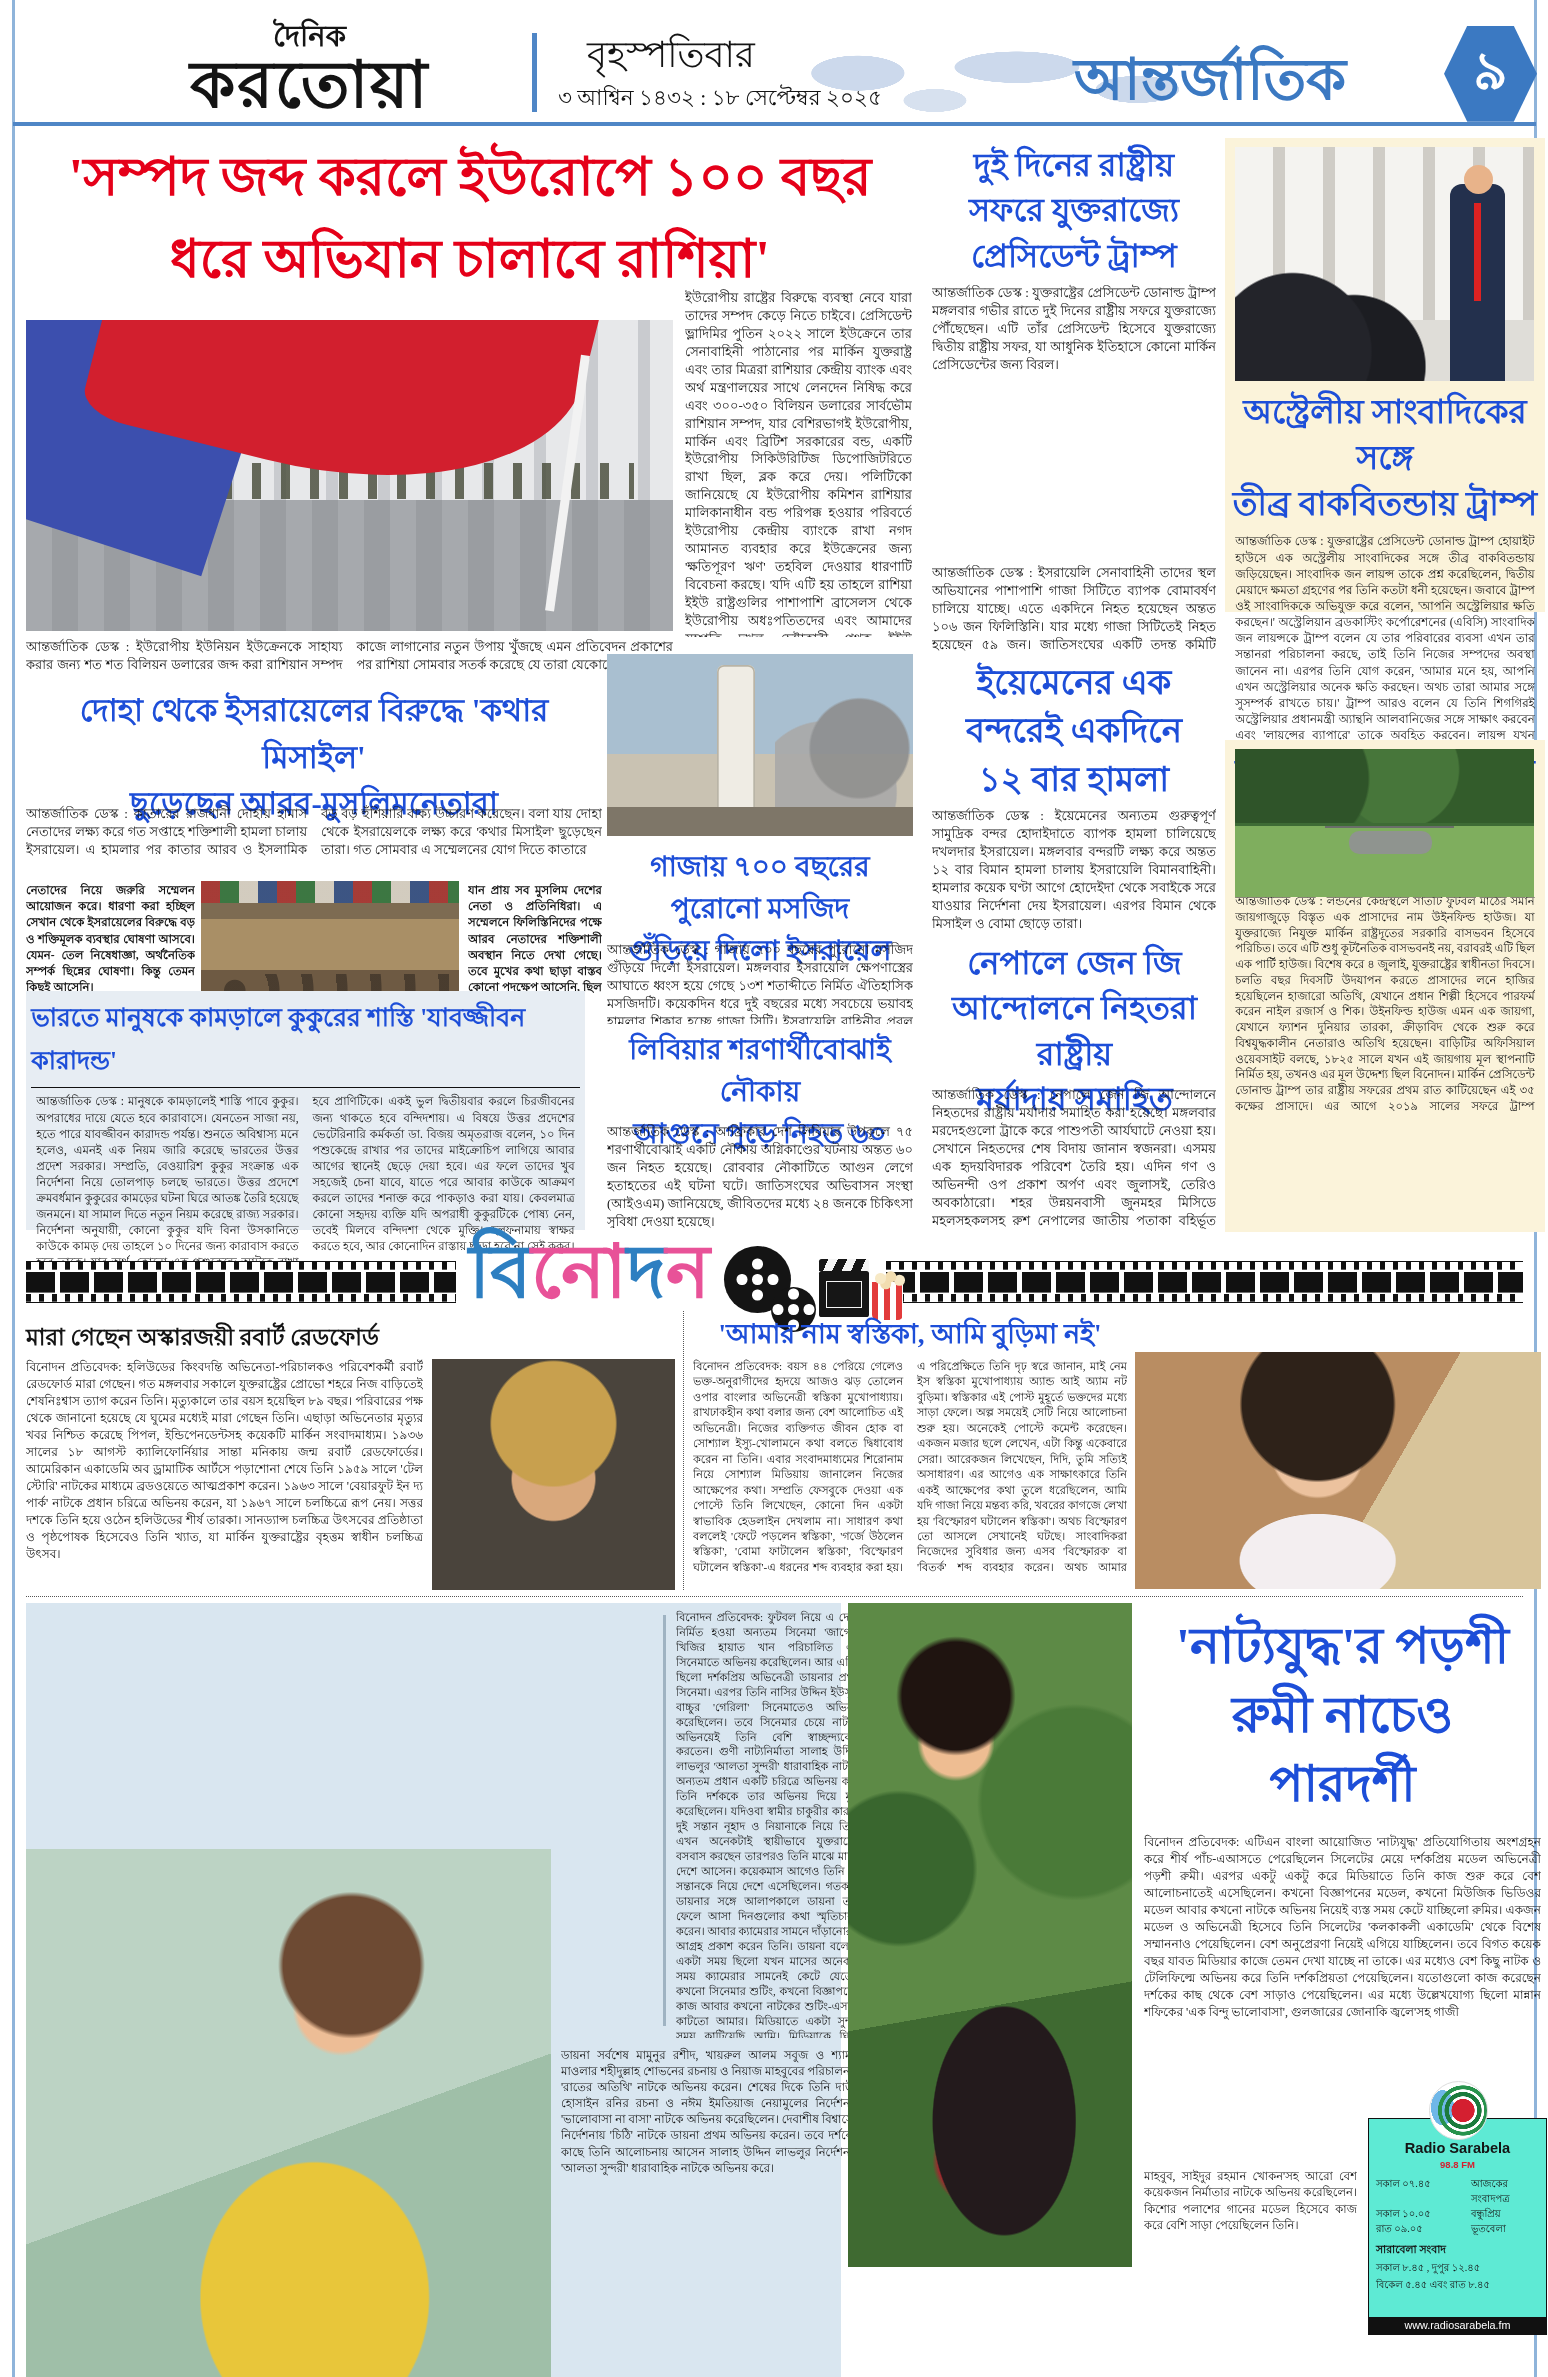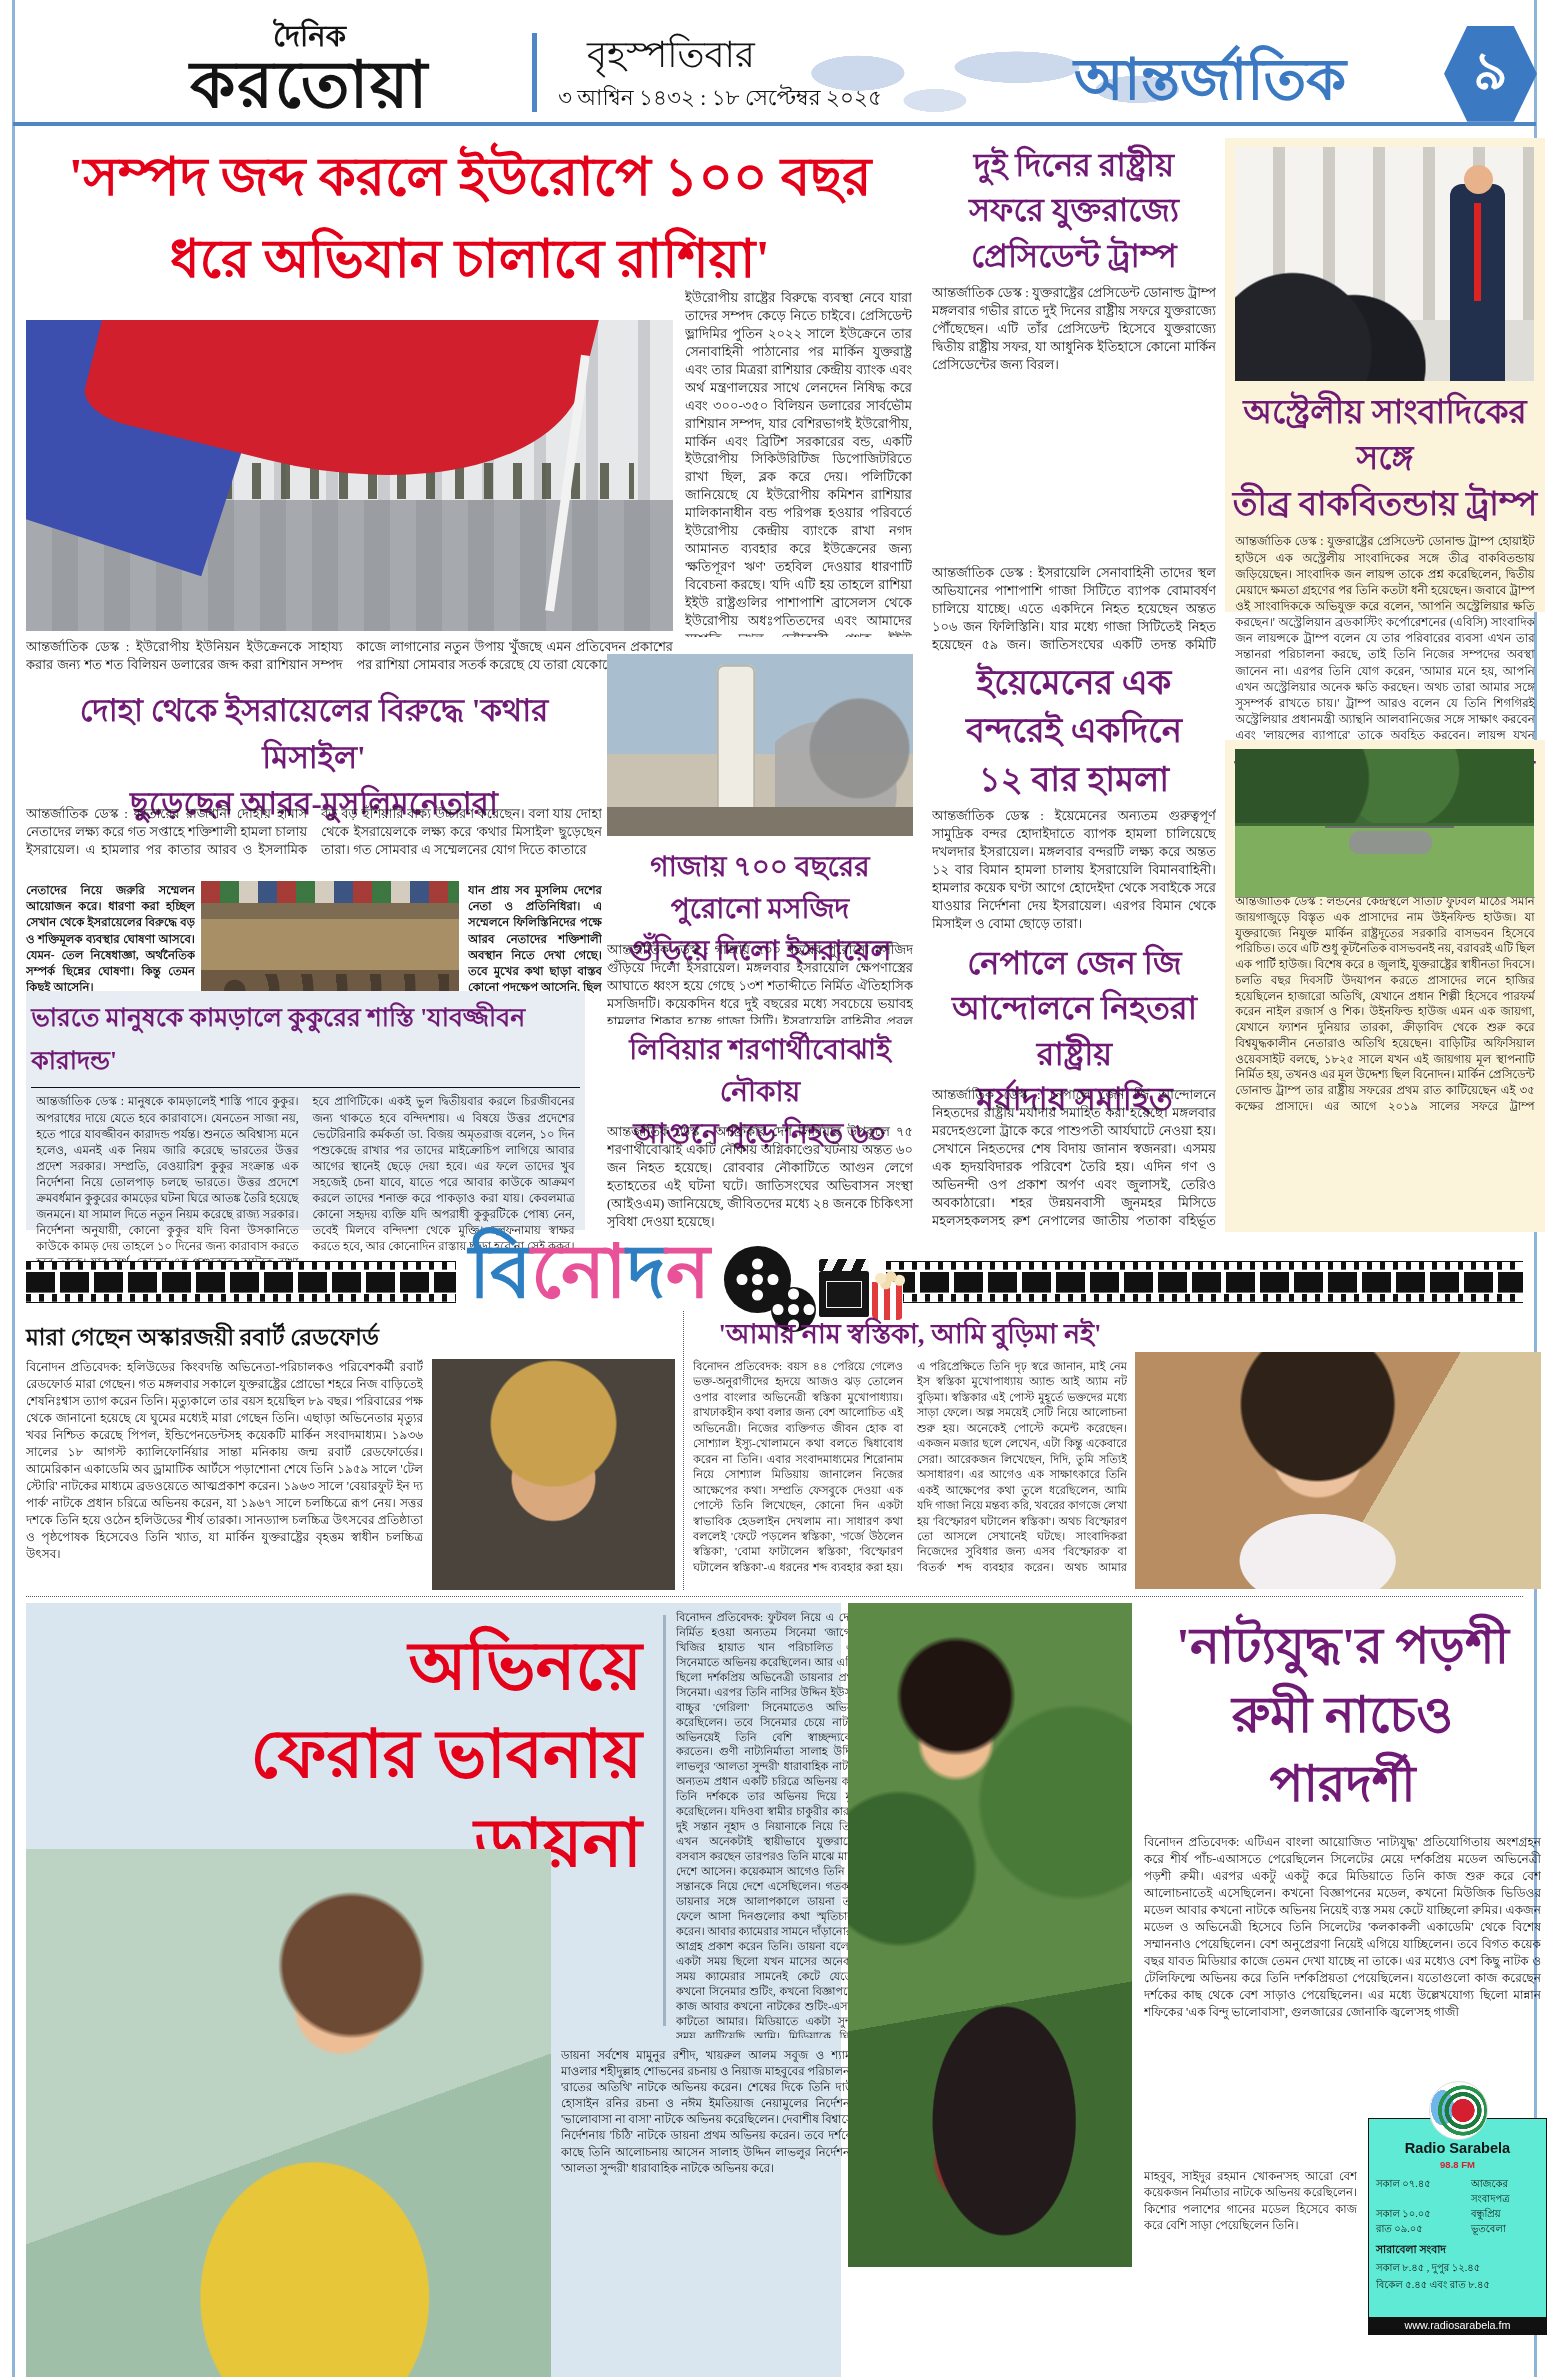--- a/index.html
+++ b/index.html
@@ -2,21 +2,21 @@
 <html style="font-size:13.8px"><head>
 <meta charset="utf-8">
 <style>
   html,body{margin:0;padding:0;background:#666;}
   .page{position:relative;width:1548px;height:2377px;margin:0 auto;background:#fff;
         font-family:"Liberation Serif","DejaVu Serif",serif;color:#141414;overflow:hidden;}
   .abs{position:absolute;}
   .just{text-align:justify;text-justify:inter-word;}
   .body-txt{font-size:13px;line-height:1.38;overflow:hidden;}
   .body-sm{font-size:11.6px;line-height:1.4;overflow:hidden;font-weight:bold;}
-  .hl{font-weight:bold;color:#701a75;text-align:center;}
+  .hl{font-weight:bold;color:#1d4ed8;text-align:center;}
   .hl-red{font-weight:bold;color:#e50019;text-align:center;}
   .cream{background:#fbf3da;}
   .bluebox{background:#e7edf3;}
   .dianabox{background:#d9e6f0;}
   .ph{position:absolute;overflow:hidden;background:#999;}
   .cols2{column-count:2;column-gap:13.8px;}
   .dotv{border-left:1.7px dotted #555;}
   .doth{border-top:1.7px dotted #555;}
   .rule{background:#4f86c6;}
   
@@ -214,25 +214,20 @@
   <div class="ph" style="left:1135px;top:1352px;width:406px;height:237px;
        background:
          radial-gradient(circle at 45% 22%, #2e2219 0 26%, transparent 27%),
          radial-gradient(circle at 45% 42%, #ecc29e 0 17%, transparent 18%),
          radial-gradient(ellipse 129px 77px at 45% 88%, #f3eef0 0 60%, transparent 61%),
          linear-gradient(120deg,#b98d62 0 60%,#d8c49a 60% 100%);"></div>
 
   <div class="abs doth" style="left:26px;top:1596px;width:1497px;height:0;"></div>
 
   <div class="abs dianabox" style="left:26px;top:1603px;width:815px;height:774px;">
-    <div class="abs" style="left:103px;top:19px;width:513px;text-align:right;color:#e50019;font-weight:bold;font-size:67px;line-height:1.32;">
-      <div>অভিনয়ে</div>
-      <div>ফেরার ভাবনায়</div>
-      <div>ডায়না</div>
-    </div>
     <div class="abs" style="left:637px;top:12px;width:2.6px;height:411px;background:#9fb3c2;"></div>
     <div class="abs just" style="left:650px;top:6.9px;width:184px;height:428px;font-size:11px;line-height:1.36;overflow:hidden;">বিনোদন প্রতিবেদক: ফুটবল নিয়ে এ দেশে নির্মিত হওয়া অন্যতম সিনেমা 'জাগো'। খিজির হায়াত খান পরিচালিত এই সিনেমাতে অভিনয় করেছিলেন। আর এটিই ছিলো দর্শকপ্রিয় অভিনেত্রী ডায়নার প্রথম সিনেমা। এরপর তিনি নাসির উদ্দিন ইউসুফ বাচ্চুর 'গেরিলা' সিনেমাতেও অভিনয় করেছিলেন। তবে সিনেমার চেয়ে নাটকে অভিনয়েই তিনি বেশি স্বাচ্ছন্দ্যবোধ করতেন। গুণী নাট্যনির্মাতা সালাহ উদ্দিন লাভলুর 'আলতা সুন্দরী' ধারাবাহিক নাটকে অন্যতম প্রধান একটি চরিত্রে অভিনয় করে তিনি দর্শককে তার অভিনয় দিয়ে মুগ্ধ করেছিলেন। যদিওবা স্বামীর চাকুরীর কারণে দুই সন্তান নূহাদ ও নিয়ানাকে নিয়ে তিনি এখন অনেকটাই স্থায়ীভাবে যুক্তরাষ্ট্রেই বসবাস করছেন তারপরও তিনি মাঝে মাঝে দেশে আসেন। কয়েকমাস আগেও তিনি দুই সন্তানকে নিয়ে দেশে এসেছিলেন। গতকাল ডায়নার সঙ্গে আলাপকালে ডায়না তার ফেলে আসা দিনগুলোর কথা স্মৃতিচারণ করেন। আবার ক্যামেরার সামনে দাঁড়ানোরও আগ্রহ প্রকাশ করেন তিনি। ডায়না বলেন,' একটা সময় ছিলো যখন মাসের অনেকটা সময় ক্যামেরার সামনেই কেটে যেতো। কখনো সিনেমার শুটিং, কখনো বিজ্ঞাপনের কাজ আবার কখনো নাটকের শুটিং-এসময় কাটতো আমার। মিডিয়াতে একটা সুন্দর সময় কাটিয়েছি আমি। মিডিয়াকে ঘিরে আমার অভিজ্ঞতা সবসময়ই চমৎকার। যখনই যার ইউনিটে কাজ করেছি সর্বোচ্চ সম্মান পেয়েছি, যত্ন পেয়েছি। মন দিয়ে কাজগুলো করতে পেরেছি। যে কারণে মাঝেমধ্যে মন খারাপ হয়। ইচ্ছে করে আবার অভিনয়ে ফিরতে। দেখি কী হয়। এবার যদি দেশে আসি ইচ্ছে আছে কাজ করার, যদি গল্প এবং চরিত্র ভালো বলে মিলে যায়। ইচ্ছে আছে 'আদরে' গানটির মিউজিক ভিডিও করার। কারণ কণা ও ইমরানের গাওয়া এই গানটি নিয়ে আমার অনেক প্রত্যাশা। এই ধরনের কিছু পরিকল্পনা ছিলো।'</div>
     <div class="abs just" style="left:535px;top:444px;width:299px;height:323px;font-size:11.5px;line-height:1.4;overflow:hidden;">ডায়না সর্বশেষ মামুনুর রশীদ, খায়রুল আলম সবুজ ও শ্যামল মাওলার শহীদুল্লাহ শোভনের রচনায় ও নিয়াজ মাহবুবের পরিচালনায় 'রাতের অতিথি' নাটকে অভিনয় করেন। শেষের দিকে তিনি দাউদ হোসাইন রনির রচনা ও নঈম ইমতিয়াজ নেয়ামুলের নির্দেশনায় 'ভালোবাসা না বাসা' নাটকে অভিনয় করেছিলেন। দেবাশীষ বিশ্বাসের নির্দেশনায় 'চিঠি' নাটকে ডায়না প্রথম অভিনয় করেন। তবে দর্শকের কাছে তিনি আলোচনায় আসেন সালাহ উদ্দিন লাভলুর নির্দেশনায় 'আলতা সুন্দরী' ধারাবাহিক নাটকে অভিনয় করে।</div>
     <div class="ph" style="left:0;top:246px;width:525px;height:528px;
          background:
            radial-gradient(circle at 62% 22%, #6d4a33 0 13%, transparent 14%),
            radial-gradient(circle at 60% 30%, #edbd96 0 9%, transparent 10%),
            radial-gradient(ellipse 189px 224px at 55% 85%, #e8c63a 0 60%, transparent 61%),
            linear-gradient(160deg,#bcd3c4 0 55%,#9fbfa8 55% 100%);"></div>
   </div>

